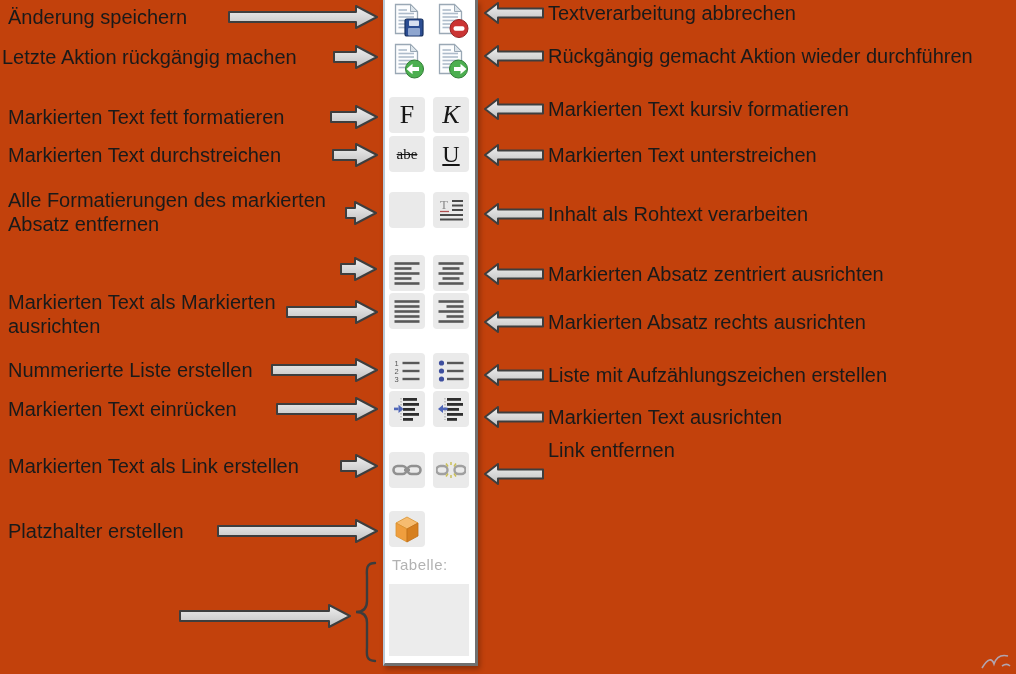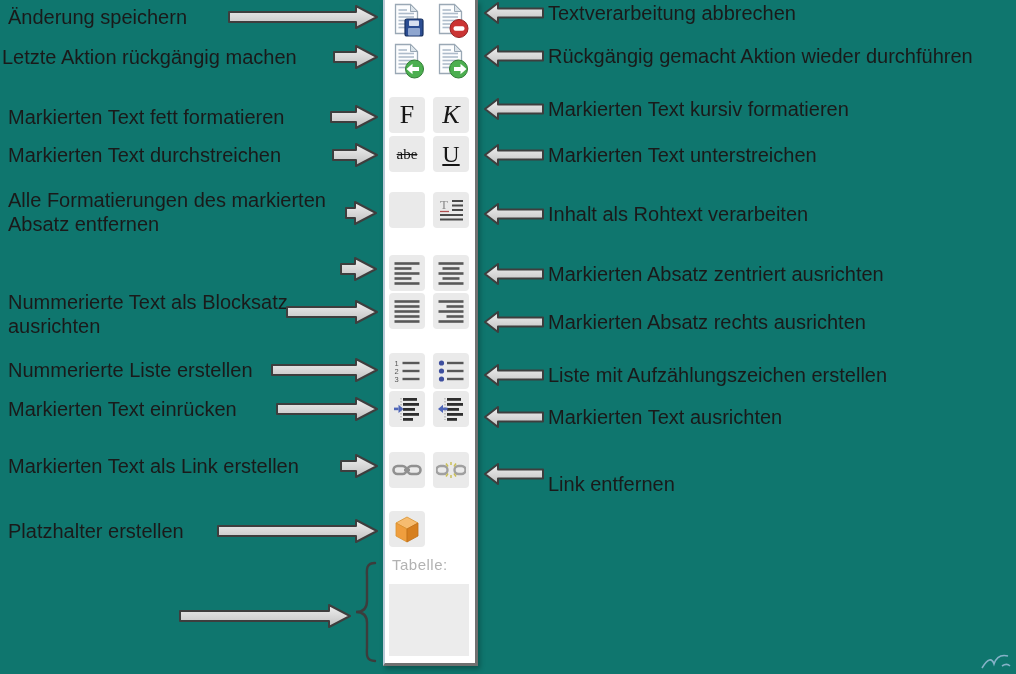--- a/index.html
+++ b/index.html
@@ -1,16 +1,16 @@
 <!DOCTYPE html>
 <html><head>
 <meta charset="utf-8">
 <style>
   html,body{margin:0;padding:0;background:#fff;}
-  #stage{position:relative;width:1016px;height:674px;background:#0f766e;overflow:hidden;
+  #stage{position:relative;width:1016px;height:674px;background:#c2410c;overflow:hidden;
          font-family:"Liberation Sans",sans-serif;color:#1a1a1a;}
   .lbl{position:absolute;font-size:20px;line-height:22px;white-space:nowrap;color:#1a1a1a;}
   .lbl.wrap{white-space:normal;line-height:24px;}
   .arrow{position:absolute;line-height:0;}
   #toolbar{position:absolute;left:383px;top:0;width:95px;height:666px;background:#ffffff;
            box-sizing:border-box;border-left:2px solid #b9c9d6;border-right:3px solid #707070;
            border-bottom:3px solid #707070;box-shadow:2px 3px 5px rgba(0,0,0,.28);}
   .cell{position:absolute;width:36px;height:36px;border-radius:4px;background:#eaeaea;
         display:flex;align-items:center;justify-content:center;}
   .cell.noBg{background:transparent;}
@@ -76,21 +76,21 @@
 
   <div class="lbl wrap" style="left:8px;top:188px;width:352px">Alle Formatierungen des markierten Absatz entfernen</div>
   <div class="arrow" style="left:345px;top:201px"><svg width="32" height="24">
         <polygon points="1,7 10,7 10,1 31,12 10,23 10,17 1,17" fill="url(#agrad)" stroke="#3e3e3e" stroke-width="2" stroke-linejoin="round"></polygon>
       </svg></div>
 
   <div class="arrow" style="left:340px;top:257px"><svg width="37" height="24">
         <polygon points="1,7 15,7 15,1 36,12 15,23 15,17 1,17" fill="url(#agrad)" stroke="#3e3e3e" stroke-width="2" stroke-linejoin="round"></polygon>
       </svg></div>
 
-  <div class="lbl wrap" style="left:8px;top:290px;width:300px">Nummerierte Text als Blocksatz ausrichten</div>
+  <div class="lbl wrap" style="left:8px;top:290px;width:300px">Markierten Text als Markierten ausrichten</div>
   <div class="arrow" style="left:286px;top:300px"><svg width="92" height="24">
         <polygon points="1,7 70,7 70,1 91,12 70,23 70,17 1,17" fill="url(#agrad)" stroke="#3e3e3e" stroke-width="2" stroke-linejoin="round"></polygon>
       </svg></div>
 
   <div class="lbl" style="left:8px;top:359px">Nummerierte Liste erstellen</div>
   <div class="arrow" style="left:271px;top:358px"><svg width="107" height="24">
         <polygon points="1,7 85,7 85,1 106,12 85,23 85,17 1,17" fill="url(#agrad)" stroke="#3e3e3e" stroke-width="2" stroke-linejoin="round"></polygon>
       </svg></div>
 
   <div class="lbl" style="left:8px;top:398px">Markierten Text einrücken</div>
@@ -369,21 +369,21 @@
   <div class="lbl" style="left:548px;top:364px">Liste mit Aufzählungszeichen erstellen</div>
 
   <div class="arrow" style="left:484px;top:406px"><svg width="60" height="22">
         <polygon points="59,6.5 14,6.5 14,1 1,11 14,21 14,15.5 59,15.5" fill="url(#agrad)" stroke="#3e3e3e" stroke-width="2" stroke-linejoin="round"></polygon>
       </svg></div>
   <div class="lbl" style="left:548px;top:406px">Markierten Text ausrichten</div>
 
   <div class="arrow" style="left:484px;top:463px"><svg width="60" height="22">
         <polygon points="59,6.5 14,6.5 14,1 1,11 14,21 14,15.5 59,15.5" fill="url(#agrad)" stroke="#3e3e3e" stroke-width="2" stroke-linejoin="round"></polygon>
       </svg></div>
-  <div class="lbl" style="left:548px;top:473px">Link entfernen</div>
+  <div class="lbl" style="left:548px;top:439px">Link entfernen</div>
 
   <div id="watermark">
     <svg width="34" height="22" viewBox="0 0 34 22">
       <path d="M2 18 C8 8 12 8 14 14 C16 8 20 4 28 6 M22 16 c3 -2 6 -2 8 0" stroke="#adc6e6" fill="none" stroke-width="1.6"></path>
     </svg>
   </div>
 
 </div>
 
 </body></html>

